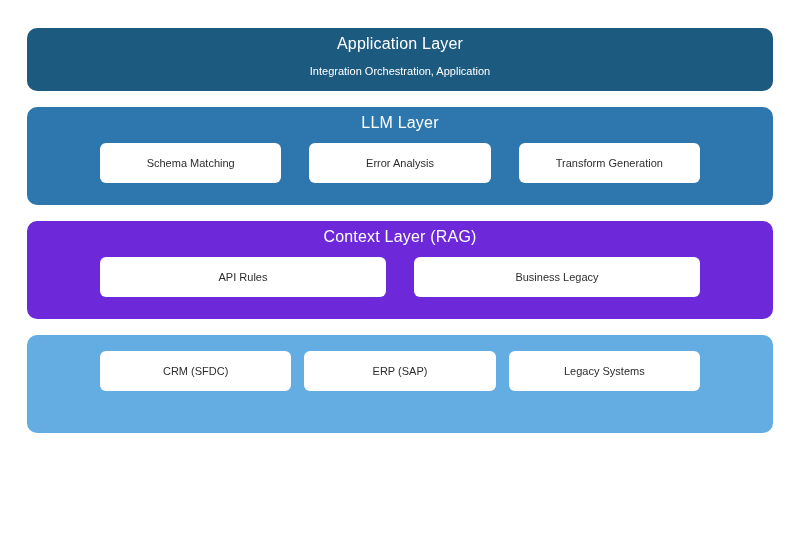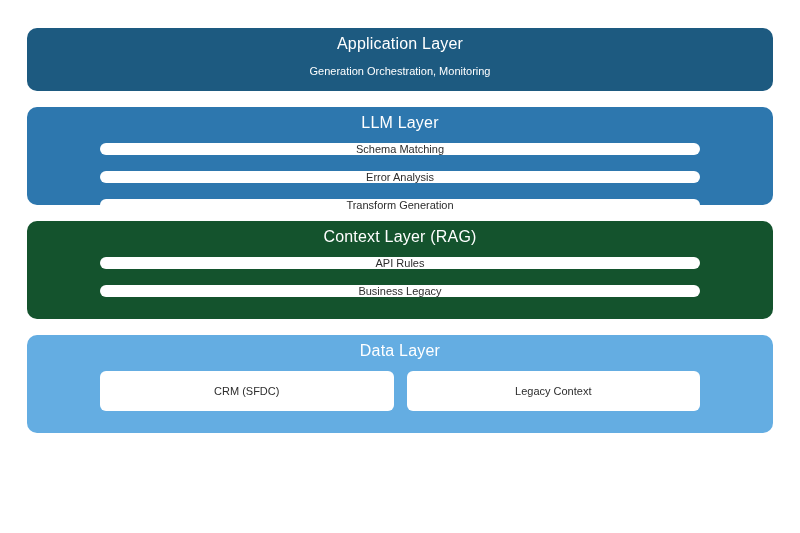--- a/index.html
+++ b/index.html
@@ -42,21 +42,21 @@
   .layer-subtitle {
     margin-top: 10px;
     font-size: 11px;
     line-height: 14px;
   }
   .cards {
     width: 600px;
     margin: 10px auto 0;
     display: flex;
   }
-  .cards-3 { gap: 16px; flex-direction: column; }
+  .cards-3 { gap: 28px; }
   .cards-4 { gap: 13px; }
   .card {
     flex: 1;
     height: 40px;
     background: #ffffff;
     border-radius: 6px;
     display: flex;
     align-items: center;
     justify-content: center;
     font-size: 11px;
@@ -64,42 +64,42 @@
   }
 </style>
 </head>
 <body>
 
 <div class="stage">
   <div class="canvas">
 
     <section class="layer layer-app" style="background-color: rgb(29, 90, 128);">
       <h1 class="layer-title">Application Layer</h1>
-      <div class="layer-subtitle">Generation Orchestration, Monitoring</div>
+      <div class="layer-subtitle">Integration Orchestration, Application</div>
     </section>
 
     <section class="layer layer-std" style="background-color: rgb(45, 119, 174);">
       <h1 class="layer-title">LLM Layer</h1>
       <div class="cards cards-3">
         <div class="card">Schema Matching</div>
         <div class="card">Error Analysis</div>
         <div class="card">Transform Generation</div>
       </div>
     </section>
 
-    <section class="layer layer-std" style="background-color: #14532d;">
+    <section class="layer layer-std" style="background-color: #6d28d9;">
       <h1 class="layer-title">Context Layer (RAG)</h1>
       <div class="cards cards-3">
         <div class="card">API Rules</div>
         <div class="card">Business Legacy</div>
       </div>
     </section>
 
     <section class="layer layer-std" style="background-color: rgb(100, 173, 226);">
-      <h1 class="layer-title">Data Layer</h1>
       <div class="cards cards-4">
         <div class="card">CRM (SFDC)</div>
-        <div class="card">Legacy Context</div>
+        <div class="card">ERP (SAP)</div>
+        <div class="card">Legacy Systems</div>
       </div>
     </section>
 
   </div>
 </div>
 
 </body></html>

